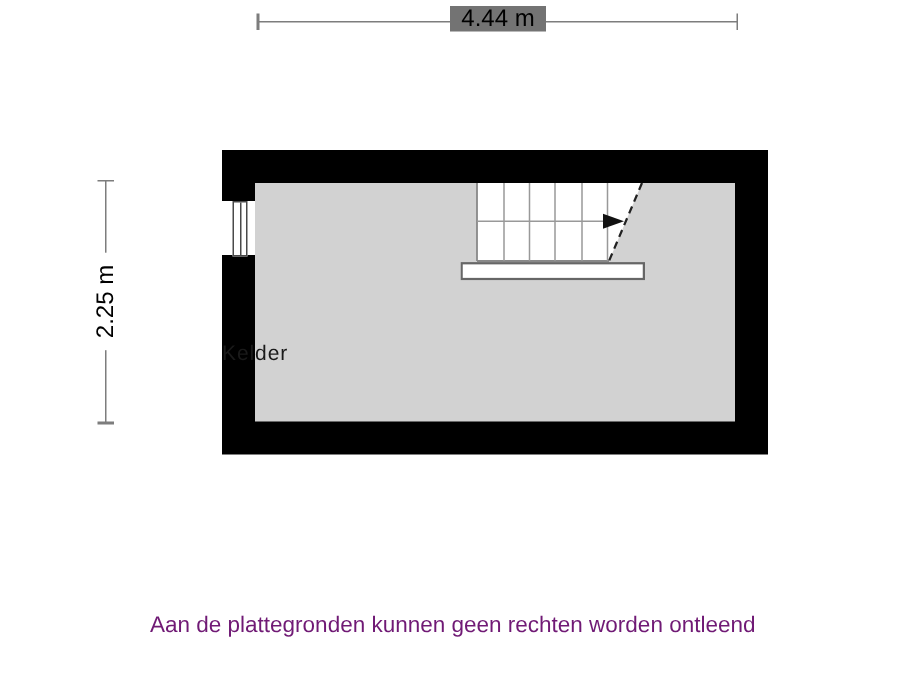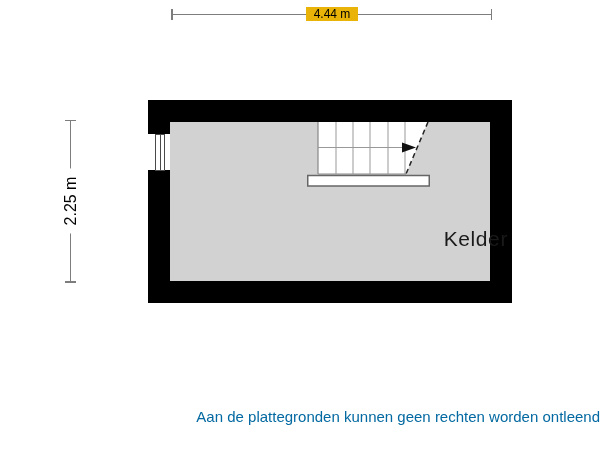--- a/index.html
+++ b/index.html
@@ -30,23 +30,23 @@
   }
   .dim-tick-v.left  { left: 171px; }
   .dim-tick-v.right { left: 490.5px; }
   .dim-label-top {
     position: absolute;
     left: 252px; top: 4px;
     width: 160px;
     text-align: center;
   }
   .dim-label-top span {
-    background: #eab308;
+    background: #737373;
     padding: 0 8px;
-    font-size: 12px;
+    font-size: 16px;
     color: #000000;
     white-space: nowrap;
   }
   .dim-line-v {
     position: absolute;
     left: 70px; top: 120px;
     width: 0; height: 162px;
     border-left: 1.5px solid #7d7d7d;
   }
   .dim-tick-h {
@@ -80,22 +80,22 @@
   .plan-floor {
     position: absolute;
     left: 22px; top: 22px;
     width: 320px; height: 159px;
     background: #d2d2d2;
   }
   .room-label {
     position: absolute;
     left: 148px; top: 227px;
     width: 360px;
-    text-align: right;
-    font-size: 21px;
+    text-align: left;
+    font-size: 14px;
     letter-spacing: 0.6px;
     color: #1a1a1a;
   }
   
   .window-opening {
     position: absolute;
     left: 148px; top: 134px;
     width: 22px; height: 36px;
     background: #ffffff;
   }
@@ -116,22 +116,22 @@
   .stairs-svg {
     position: absolute;
     left: 307px; top: 121px;
     width: 125px; height: 66px;
   }
   
   .footer {
     position: absolute;
     left: 100px; top: 408px;
     width: 500px;
-    text-align: right;
-    color: #0369a1;
+    text-align: left;
+    color: #701a75;
     font-size: 15px;
     line-height: 18px;
   }
 </style>
 </head>
 <body>
 
 <div id="canvas">
 
   <div>

